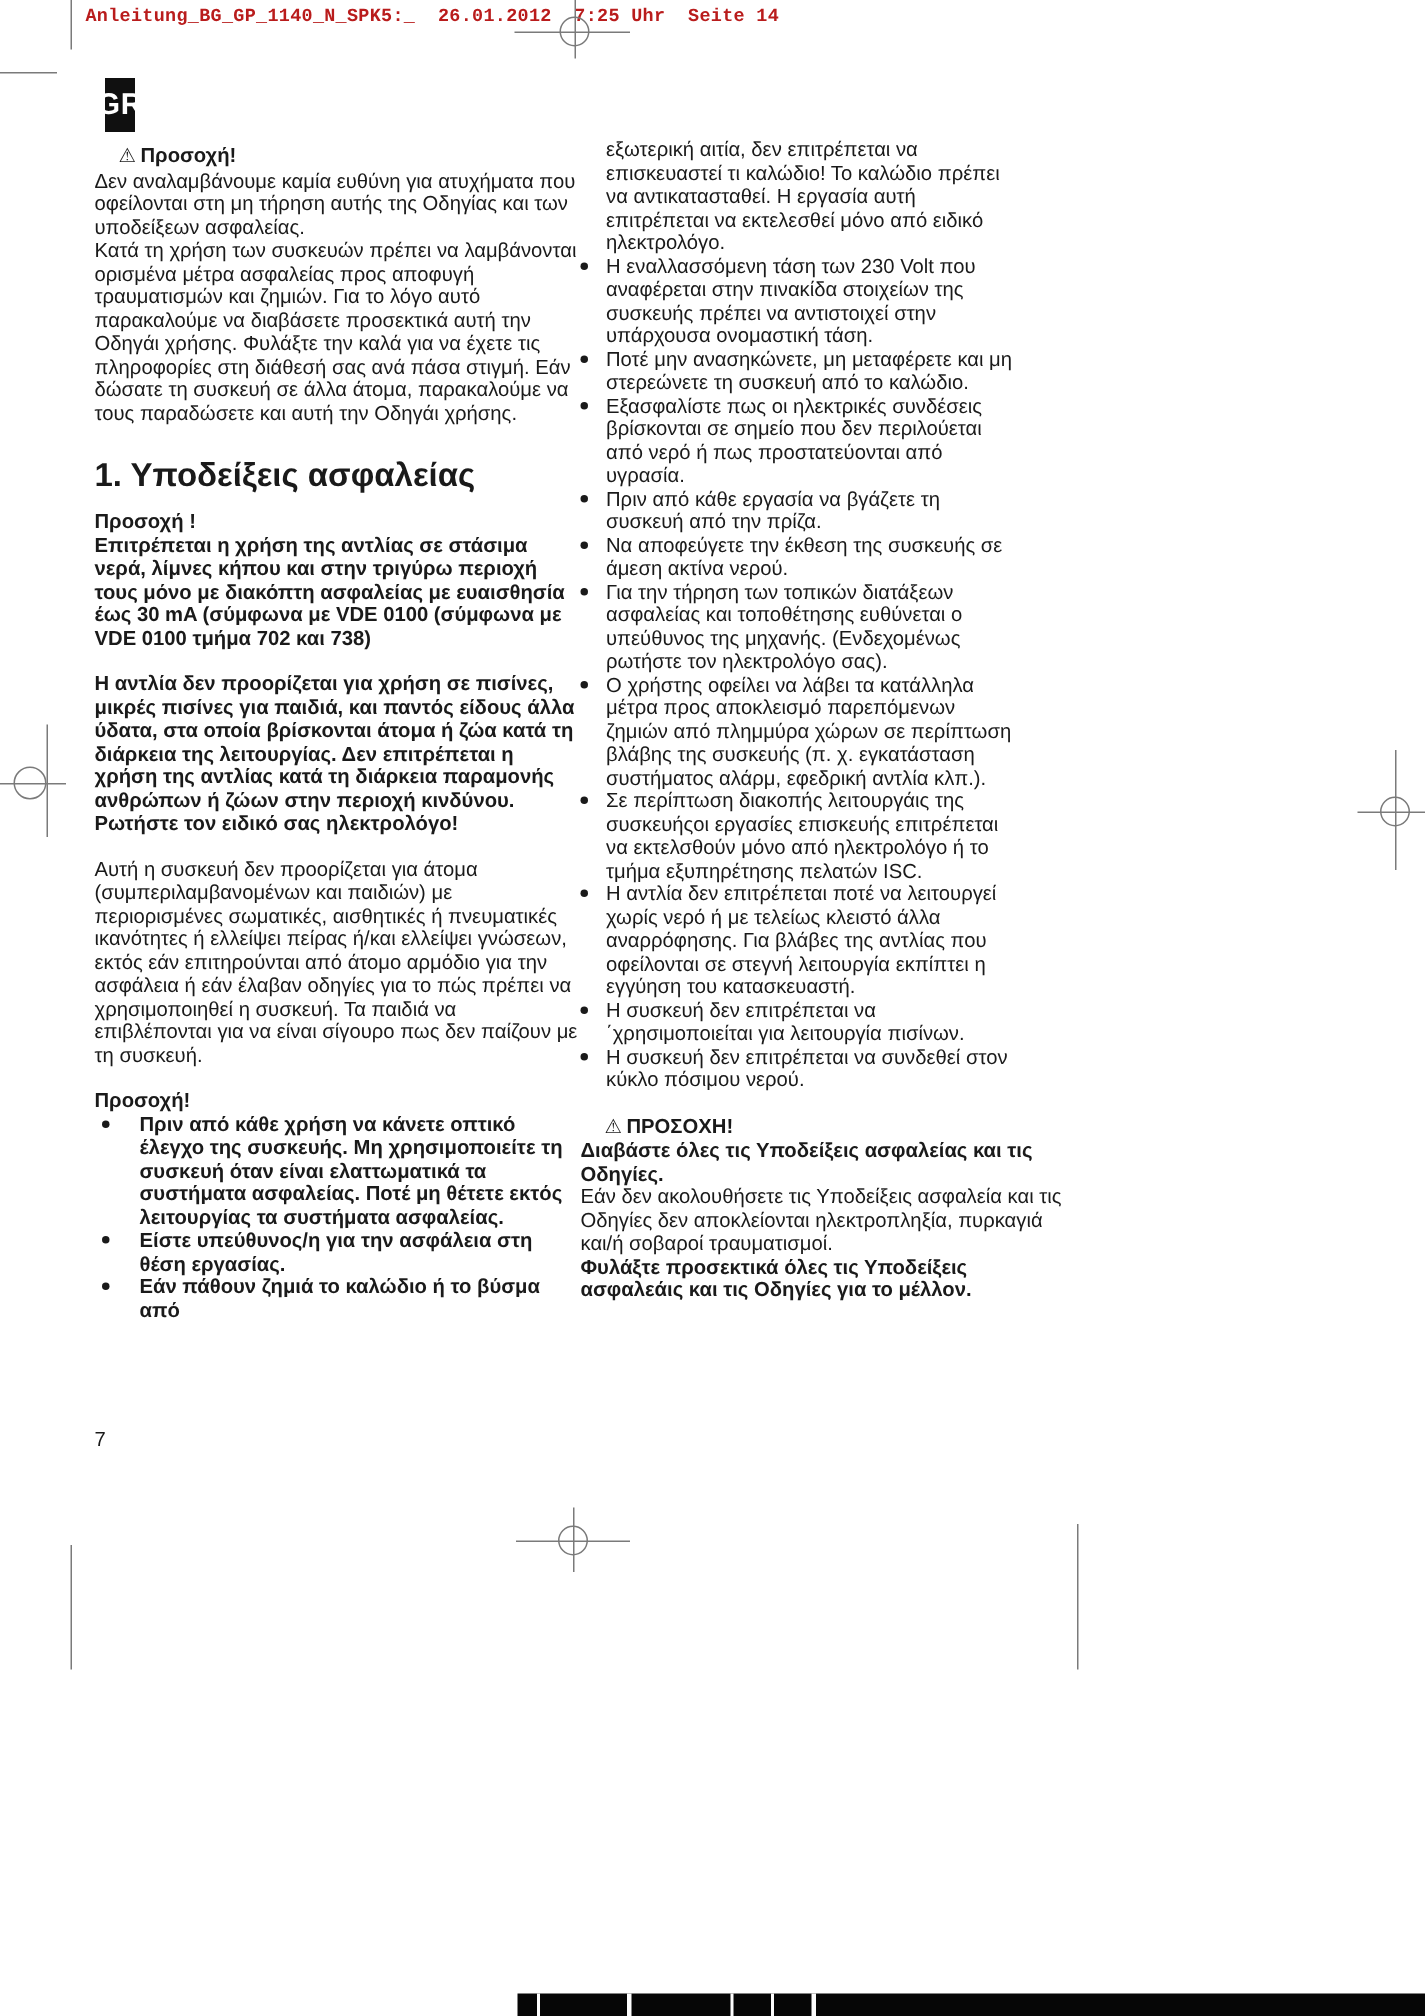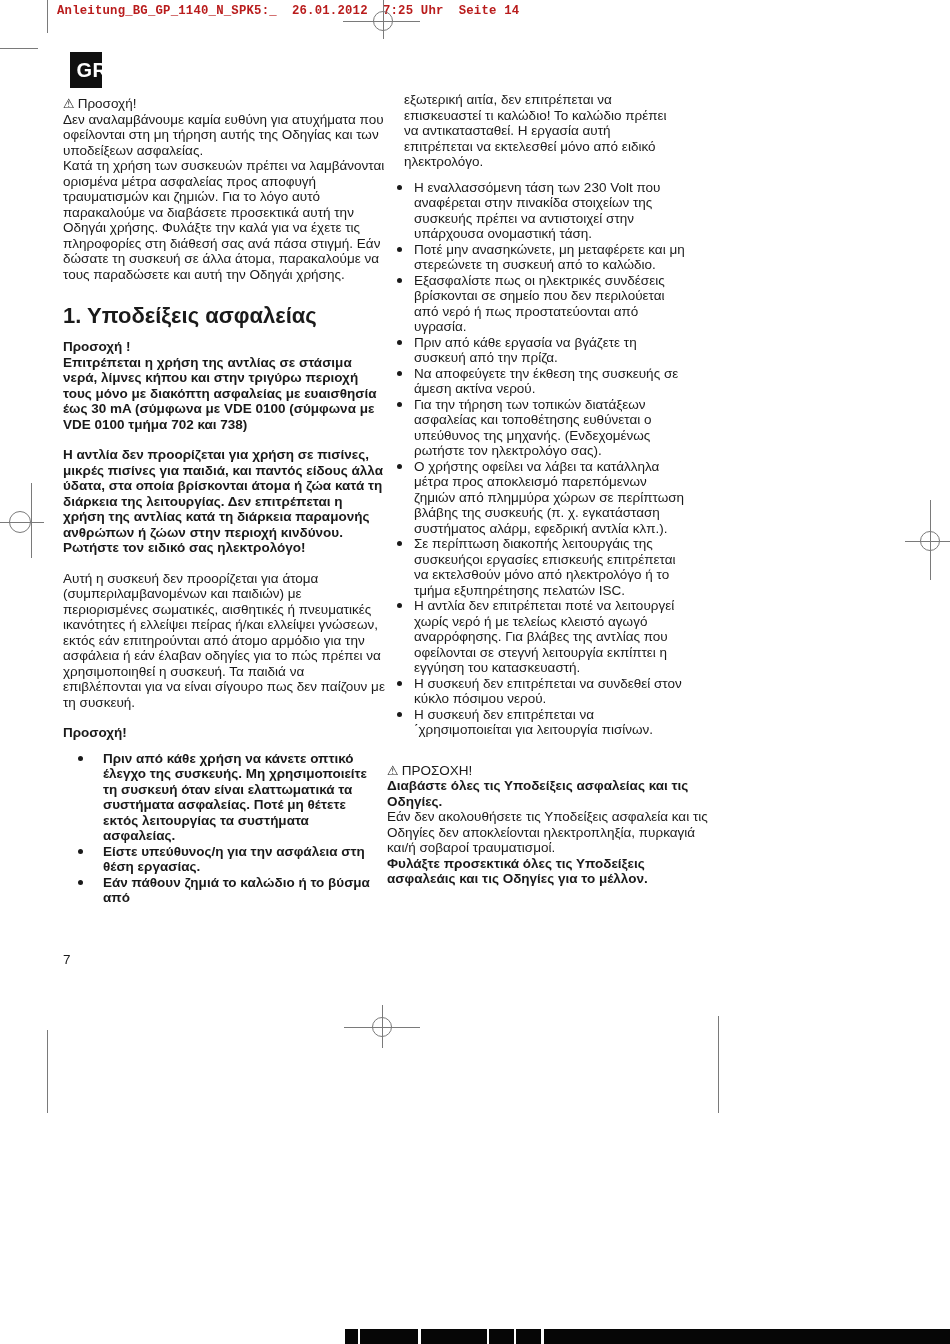--- a/index.html
+++ b/index.html
@@ -28,36 +28,35 @@
   }
   .color-bar{position:absolute;left:345px;top:1329px;width:605px;height:15px;background:#060606;}
   .color-bar .tick{position:absolute;top:0;height:15px;background:#fdfdfd;}
   
   .gr-badge{
     position:absolute;left:70px;top:52px;width:20px;height:36px;
     background:#101010;color:#ffffff;
     font-weight:bold;font-size:20px;
     display:flex;align-items:center;justify-content:center;
     letter-spacing:.5px;
-    padding-left:12px;
   }
   
   .col{position:absolute;font-size:13.5px;line-height:15.5px;}
   .col-left{left:63px;top:96px;width:322px;}
   .col-right{left:387px;top:92px;width:322px;}
   .b{font-weight:bold;}
-  .warn-head{font-weight:normal;}
+  .warn-head{font-weight:bold;margin-left:16px;}
   .warn-icon{font-family:"DejaVu Sans", sans-serif;font-size:13px;margin-right:3px;}
   .para{margin:0 0 0 0;}
   .gap{height:15px;}
   .gap-lg{height:23px;}
   .gap-sm{height:13px;}
   .section-heading{font-size:22px;line-height:21px;font-weight:bold;}
   
-  .blist{margin:10px;}
+  .blist{margin:0;}
   .bitem{position:relative;}
   .bitem .btext{display:block;}
   .dot{
     position:absolute;top:5px;width:5px;height:5px;border-radius:50%;
     background:#1a1a1a;
   }
   .col-left .bitem{padding-left:30px;font-weight:bold;}
   .col-left .dot{left:5px;}
   .col-right .bitem{padding-left:17px;}
   .col-right .dot{left:0;}
@@ -163,29 +162,29 @@
       <div class="bitem">
         <span class="dot"></span>
         <span class="btext">Ο χρήστης οφείλει να λάβει τα κατάλληλα μέτρα προς αποκλεισμό παρεπόμενων ζημιών από πλημμύρα χώρων σε περίπτωση βλάβης της συσκευής (π. χ. εγκατάσταση συστήματος αλάρμ, εφεδρική αντλία κλπ.).</span>
       </div>
       <div class="bitem">
         <span class="dot"></span>
         <span class="btext">Σε περίπτωση διακοπής λειτουργάις της συσκευήςοι εργασίες επισκευής επιτρέπεται να εκτελσθούν μόνο από ηλεκτρολόγο ή το τμήμα εξυπηρέτησης πελατών ISC.</span>
       </div>
       <div class="bitem">
         <span class="dot"></span>
-        <span class="btext">Η αντλία δεν επιτρέπεται ποτέ να λειτουργεί χωρίς νερό ή με τελείως κλειστό αγωγό αναρρόφησης. Για βλάβες της αντλίας που οφείλονται σε στεγνή λειτουργία εκπίπτει η εγγύηση του κατασκευαστή.</span>
+        <span class="btext">Η αντλία δεν επιτρέπεται ποτέ να λειτουργεί χωρίς νερό ή με τελείως κλειστό άλλα αναρρόφησης. Για βλάβες της αντλίας που οφείλονται σε στεγνή λειτουργία εκπίπτει η εγγύηση του κατασκευαστή.</span>
+      </div>
+      <div class="bitem">
+        <span class="dot"></span>
+        <span class="btext">Η συσκευή δεν επιτρέπεται να ΄χρησιμοποιείται για λειτουργία πισίνων.</span>
       </div>
       <div class="bitem">
         <span class="dot"></span>
         <span class="btext">Η συσκευή δεν επιτρέπεται να συνδεθεί στον κύκλο πόσιμου νερού.</span>
-      </div>
-      <div class="bitem">
-        <span class="dot"></span>
-        <span class="btext">Η συσκευή δεν επιτρέπεται να ΄χρησιμοποιείται για λειτουργία πισίνων.</span>
       </div>
     </div>
 
     <div class="gap"></div>
     <div class="final-block">
       <div class="warn-head">
         <span class="warn-icon">⚠</span><span>ΠΡΟΣΟΧΗ!</span>
       </div>
       <div class="para b">Διαβάστε όλες τις Υποδείξεις ασφαλείας και τις Οδηγίες.</div>
       <div class="para">Εάν δεν ακολουθήσετε τις Υποδείξεις ασφαλεία και τις Οδηγίες δεν αποκλείονται ηλεκτροπληξία, πυρκαγιά και/ή σοβαροί τραυματισμοί.</div>

